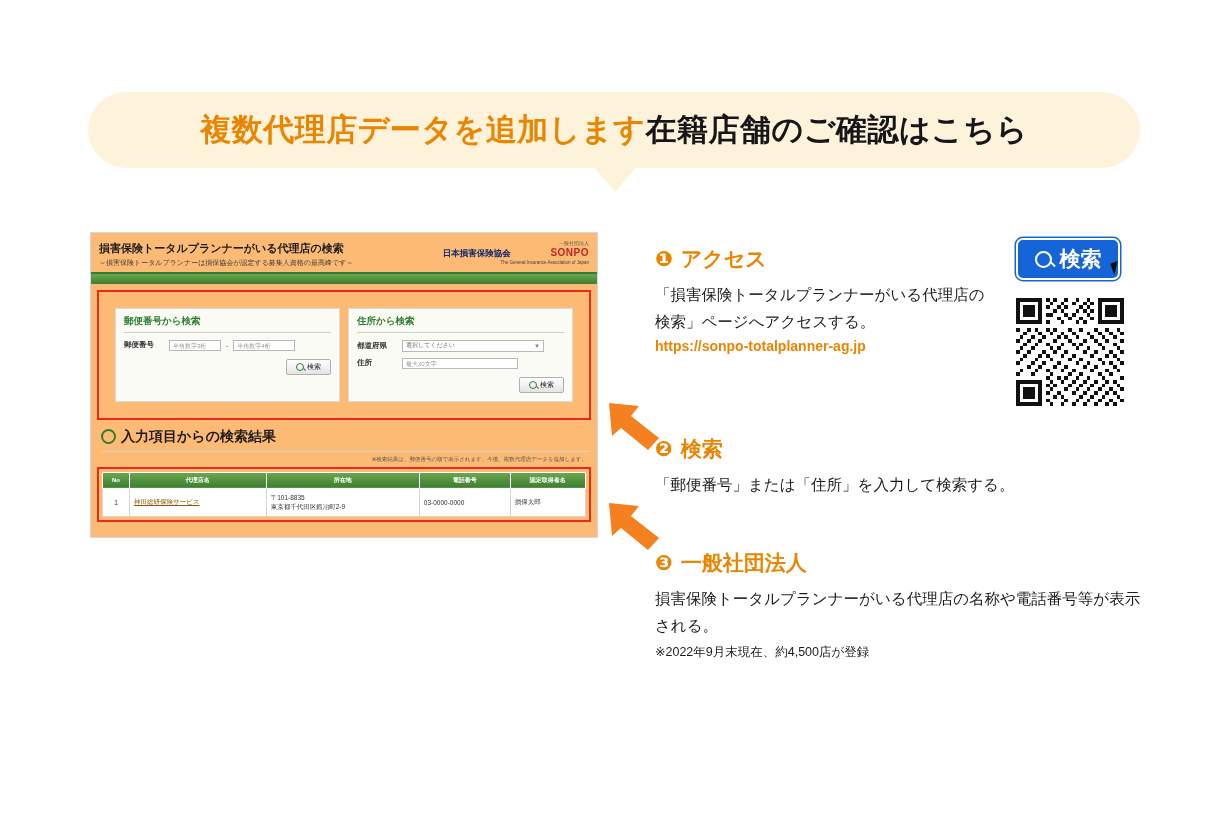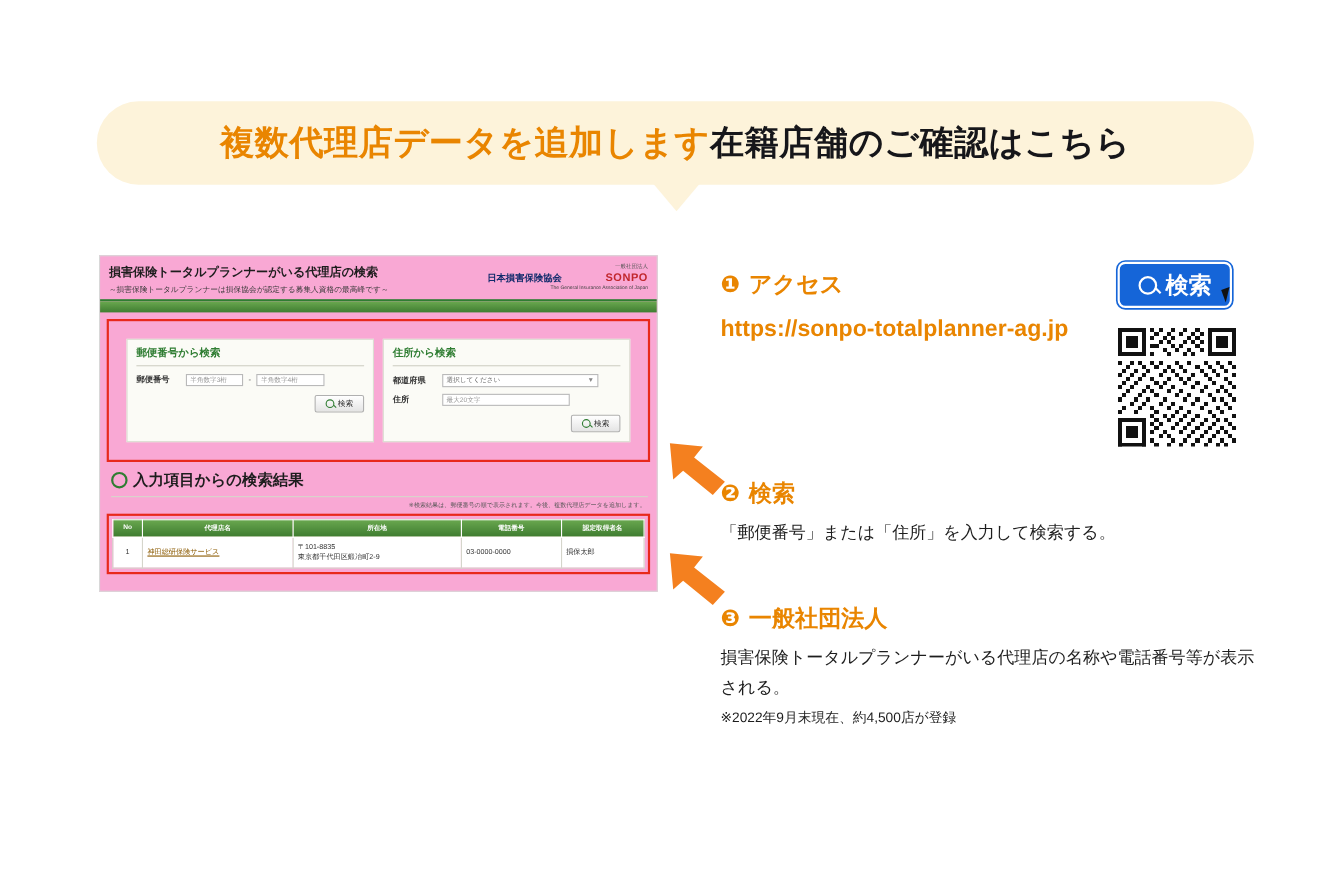--- a/index.html
+++ b/index.html
@@ -48,21 +48,21 @@
   .banner-text .hl { color: #e98500; }
   .banner-text .dk { color: #16161a; }
 
   
   .shot {
     position: absolute;
     left: 90px;
     top: 232px;
     width: 508px;
     height: 306px;
-    background: #f9a8d4;
+    background: #fdba74;
     border: 1px solid #d8d8d8;
     box-sizing: border-box;
     font-size: 9px;
     color: #333;
   }
   .shot-head {
     display: flex;
     justify-content: space-between;
     align-items: flex-start;
     padding: 8px 8px 4px 8px;
@@ -258,21 +258,21 @@
     margin-bottom: 6px;
   }
   .step-body {
     font-size: 15.5px;
     color: #1d1d1d;
     line-height: 1.72;
     font-weight: 500;
   }
   .url {
     color: #e98500;
-    font-size: 21px;
+    font-size: 14px;
     font-weight: bold;
   }
   .small-note {
     font-size: 12.5px;
     color: #1d1d1d;
     margin-top: 3px;
   }
 
   
   .search-badge {
@@ -435,20 +435,21 @@
 </svg>
 <svg width="70" height="60" style="position:absolute;left:602px;top:498px;">
   <polygon points="5,5 35,8 27,18 55,40 44,52 17,30 8,38" fill="#f4801f" transform="translate(2,0)"></polygon>
 </svg>
 
 <div class="step" style="left:655px; top:242px; width:330px;">
   <div class="step-title">
     <span>❶</span>
     <span>アクセス</span>
   </div>
+  <div class="step-body">「損害保険トータルプランナーがいる代理店の検索」ページへアクセスする。</div>
   <div class="url">https://sonpo-totalplanner-ag.jp</div>
 </div>
 
 <div class="step" style="left:655px; top:432px; width:500px;">
   <div class="step-title">
     <span>❷</span>
     <span>検索</span>
   </div>
   <div class="step-body">「郵便番号」または「住所」を入力して検索する。</div>
 </div>

